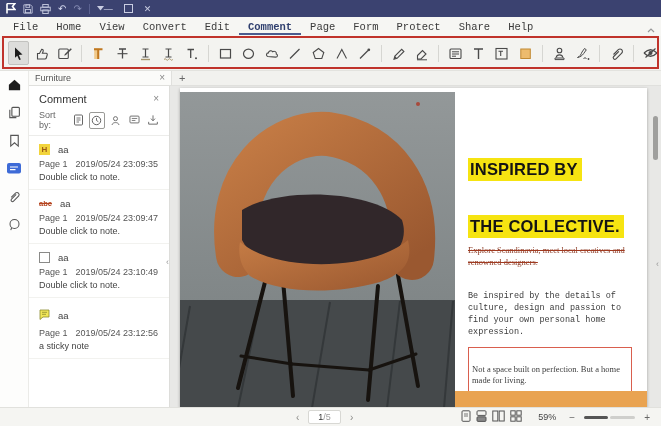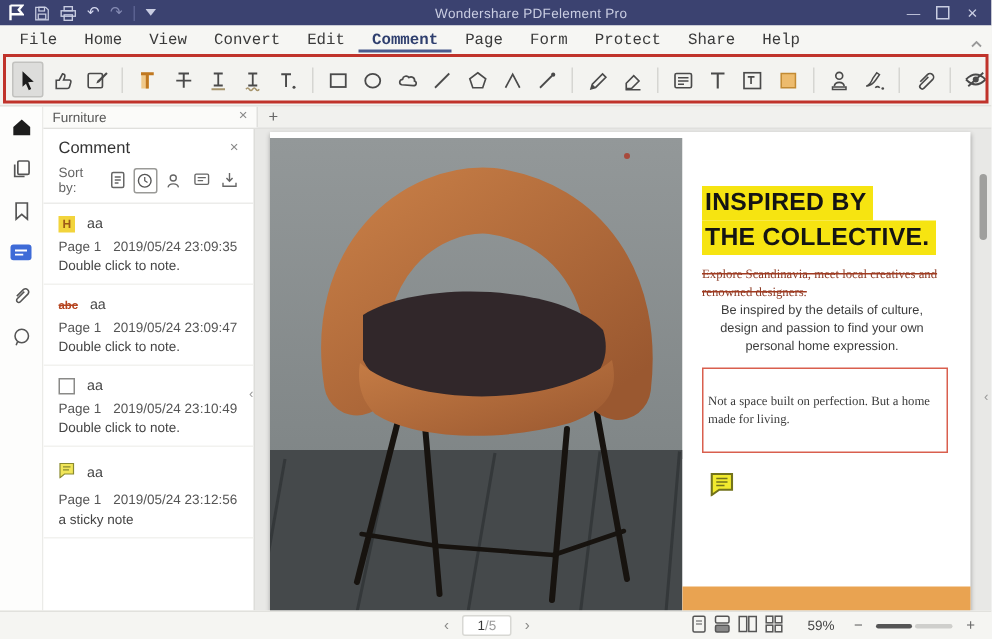--- a/index.html
+++ b/index.html
@@ -60,23 +60,23 @@
   .rect-badge{width:9px;height:9px;border:1.5px solid #8a8a88;}
   .panel-collapse{position:absolute;right:0px;top:172px;color:#999;font-size:9px;line-height:9px;}
 
   
   .docarea{flex:1;background:#e8e8e6;position:relative;min-width:0;}
   .page{position:absolute;left:10px;top:2px;width:467px;height:320px;background:#fff;box-shadow:0 1px 3px rgba(0,0,0,.3);display:flex;}
   .photo{width:275px;height:100%;padding-top:4px;box-sizing:border-box;background:#fff;}
   .photo svg{display:block;}
   .pagetext{flex:1;position:relative;padding:36px 14px 0 13px;box-sizing:border-box;}
   .doc-heading{font-size:16.5px;font-weight:bold;line-height:1.28;letter-spacing:.2px;color:#141414;}
-  .doc-heading span{background:#f6e411;padding:1px 4px 1px 2px;display:inline-block;}
+  .doc-heading span{background:#f6e411;padding:1px 4px 1px 2px;display:inline-block;margin-top:34px;}
   .doc-strike{margin-top:7px;font-family:"Liberation Serif",serif;font-size:8.5px;line-height:1.4;color:#8d3a24;text-decoration:line-through;text-decoration-color:#a03a20;width:160px;}
-  .doc-para{margin-top:0;font-family:Liberation Sans, sans-serif;font-size:8.5px;line-height:1.4;color:#3c3c3c;width:160px;text-align:center;}
+  .doc-para{margin-top:22px;font-family:Liberation Mono, monospace;font-size:8.5px;line-height:1.4;color:#3c3c3c;width:160px;}
   .doc-boxed{margin-top:8px;font-family:"Liberation Serif",serif;font-size:8.5px;line-height:1.4;color:#3c3c3c;border:1px solid #d95f4e;padding:16px 3px;width:156px;}
   .doc-closing{margin-top:9px;font-family:"Liberation Serif",serif;font-size:8.5px;font-weight:bold;color:#2e2e2e;}
   .doc-sticky{margin-top:13px;margin-left:5px;}
   .orange-bar{position:absolute;left:0;right:0;bottom:0;height:17px;background:#e9a351;}
   .doc-vscroll{position:absolute;right:2px;top:4px;bottom:4px;width:7px;}
   .doc-vthumb{position:absolute;top:26px;right:1px;width:5px;height:44px;background:#9f9f9d;border-radius:3px;}
   .right-collapse{position:absolute;right:2px;top:174px;color:#999;font-size:9px;line-height:9px;}
 
   
   .statusbar{height:18px;background:#f5f5f2;border-top:1px solid #e1e1dd;flex:0 0 auto;position:relative;font-size:9px;color:#555;}
@@ -120,21 +120,20 @@
         </span>
       <span class="tb-undo">↶</span>
       <span class="tb-redo">↷</span>
       <span class="tb-sep"></span>
       <span>
           <svg width="7" height="5" viewBox="0 0 7 5">
             <polygon points="0,0 7,0 3.5,4.5" fill="#c9cde2"></polygon>
           </svg>
         </span>
     </div>
-    <div class="tb-title">Wondershare PDFelement Pro</div>
     <div class="tb-win">
       <span>—</span>
       <span class="maxbox"></span>
       <span>✕</span>
     </div>
   </div>
 
   <div class="menubar">
     <span class="menu-item">File</span>
     <span class="menu-item">Home</span>

